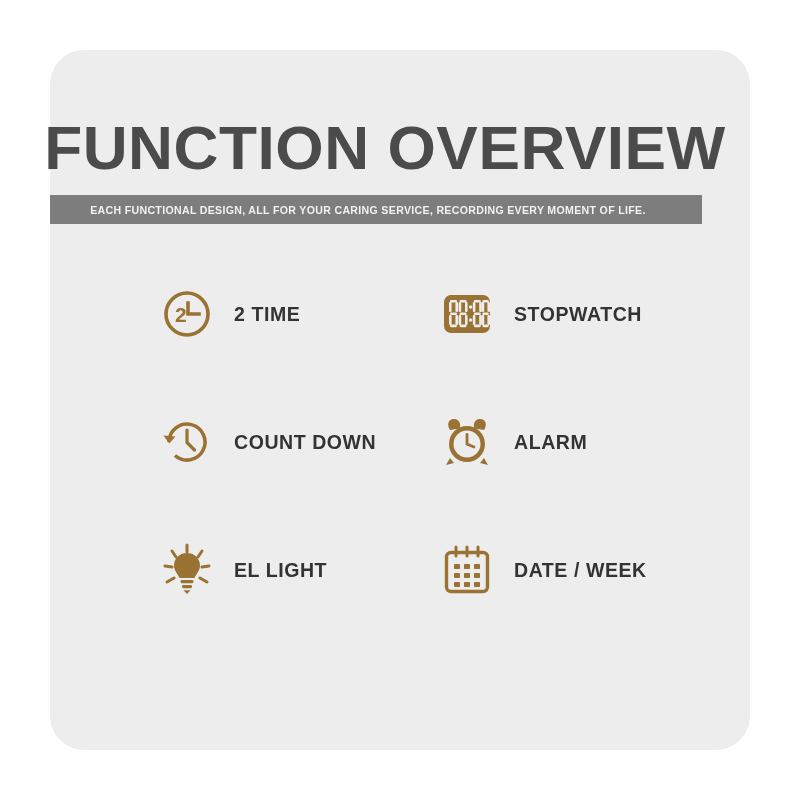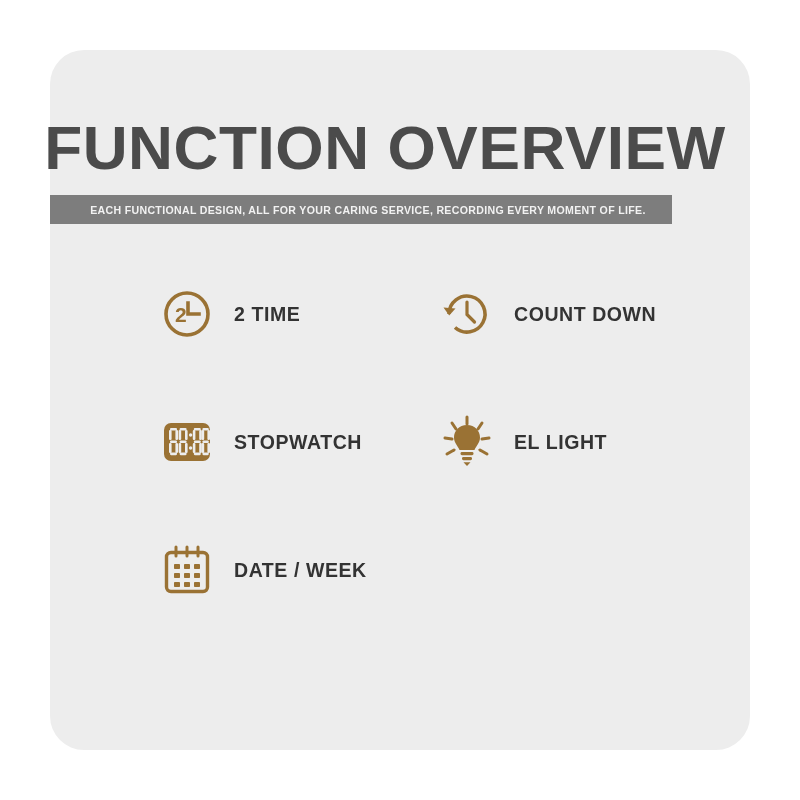--- a/index.html
+++ b/index.html
@@ -47,21 +47,21 @@
     color: #4b4b4b;
     line-height: 1;
     transform: scaleX(1.02);
     white-space: nowrap;
   }
 
   .subtitle-bar {
     display: inline-block;
     margin-top: 16px;
     background: #7d7d7d;
-    padding: 5px 2px 6px 16px;
+    padding: 5px 32px 6px 16px;
   }
 
   .subtitle-text {
     font-family: "Liberation Sans Narrow", "Liberation Sans", sans-serif;
     font-size: 11.5px;
     font-weight: 700;
     letter-spacing: 0.35px;
     color: #f2f2f2;
     white-space: nowrap;
     transform: scaleX(0.92);
@@ -142,31 +142,20 @@
             <circle cx="25" cy="25" r="21" fill="none" stroke="#9a7234" stroke-width="3.6"></circle>
             <path d="M26 14 L26 25 L37 25" fill="none" stroke="#9a7234" stroke-width="3.6" stroke-linecap="square"></path>
             <text x="13" y="33" font-family="'Liberation Sans',sans-serif" font-size="21" font-weight="700" fill="#9a7234">2</text>
           </svg>
         </span>
         <span class="feature-label">2 TIME</span>
       </div>
 
       <div class="feature">
         <span class="icon-box">
-          <svg width="52" height="50" viewBox="0 0 52 50">
-            <path d="M8 25 A18 18 0 1 1 14 38.5" fill="none" stroke="#9a7234" stroke-width="3.6" stroke-linecap="butt"></path>
-            <path d="M2.5 18.5 L8.2 26.5 L14.5 19.5 Z" fill="#9a7234"></path>
-            <path d="M26 13 L26 25.5 L33.5 33" fill="none" stroke="#9a7234" stroke-width="3.2" stroke-linecap="round"></path>
-          </svg>
-        </span>
-        <span class="feature-label">COUNT DOWN</span>
-      </div>
-
-      <div class="feature">
-        <span class="icon-box">
           <svg width="50" height="46" viewBox="0 0 50 46">
             <rect x="2" y="4" width="46" height="38" rx="7" fill="#9a7234"></rect>
             <g fill="#ededed">
 
               <rect x="8" y="9" width="7" height="2.6" rx="1.1"></rect>
               <rect x="7" y="11" width="2.6" height="10" rx="1.1"></rect>
               <rect x="13.4" y="11" width="2.6" height="10" rx="1.1"></rect>
               <rect x="8" y="21.4" width="7" height="2.6" rx="1.1"></rect>
               <rect x="7" y="24" width="2.6" height="10" rx="1.1"></rect>
               <rect x="13.4" y="24" width="2.6" height="10" rx="1.1"></rect>
@@ -197,20 +186,49 @@
               <rect x="40.4" y="21.4" width="6.4" height="2.6" rx="1.1"></rect>
               <rect x="39.6" y="24" width="2.6" height="10" rx="1.1"></rect>
               <rect x="45.4" y="24" width="2.6" height="10" rx="1.1"></rect>
               <rect x="40.4" y="33.6" width="6.4" height="2.6" rx="1.1"></rect>
             </g>
           </svg>
         </span>
         <span class="feature-label">STOPWATCH</span>
       </div>
 
+      <div class="feature">
+        <span class="icon-box">
+          <svg width="52" height="50" viewBox="0 0 52 50">
+            <path d="M8 25 A18 18 0 1 1 14 38.5" fill="none" stroke="#9a7234" stroke-width="3.6" stroke-linecap="butt"></path>
+            <path d="M2.5 18.5 L8.2 26.5 L14.5 19.5 Z" fill="#9a7234"></path>
+            <path d="M26 13 L26 25.5 L33.5 33" fill="none" stroke="#9a7234" stroke-width="3.2" stroke-linecap="round"></path>
+          </svg>
+        </span>
+        <span class="feature-label">COUNT DOWN</span>
+      </div>
+
+      <div class="feature">
+        <span class="icon-box">
+          <svg width="50" height="52" viewBox="0 0 50 52">
+
+            <path d="M8 14 C4 8 7 2 13 3 C18 4 19 9 17.5 12.5 Z" fill="#9a7234"></path>
+            <path d="M42 14 C46 8 43 2 37 3 C32 4 31 9 32.5 12.5 Z" fill="#9a7234"></path>
+
+            <circle cx="25" cy="28" r="18" fill="#9a7234"></circle>
+            <circle cx="25" cy="28" r="13.5" fill="#ededed"></circle>
+
+            <path d="M25 18.5 L25 28 L32 31" fill="none" stroke="#9a7234" stroke-width="2.8" stroke-linecap="round"></path>
+
+            <path d="M8 42 L4 49 L12 47 Z" fill="#9a7234"></path>
+            <path d="M42 42 L46 49 L38 47 Z" fill="#9a7234"></path>
+          </svg>
+        </span>
+        <span class="feature-label">ALARM</span>
+      </div>
 
       <div class="feature">
         <span class="icon-box">
           <svg width="54" height="54" viewBox="0 0 54 54">
 
             <g stroke="#9a7234" stroke-width="3" stroke-linecap="round">
               <line x1="27" y1="2" x2="27" y2="9"></line>
               <line x1="12" y1="8" x2="16" y2="14"></line>
               <line x1="42" y1="8" x2="38" y2="14"></line>
               <line x1="5" y1="23" x2="12" y2="24"></line>

